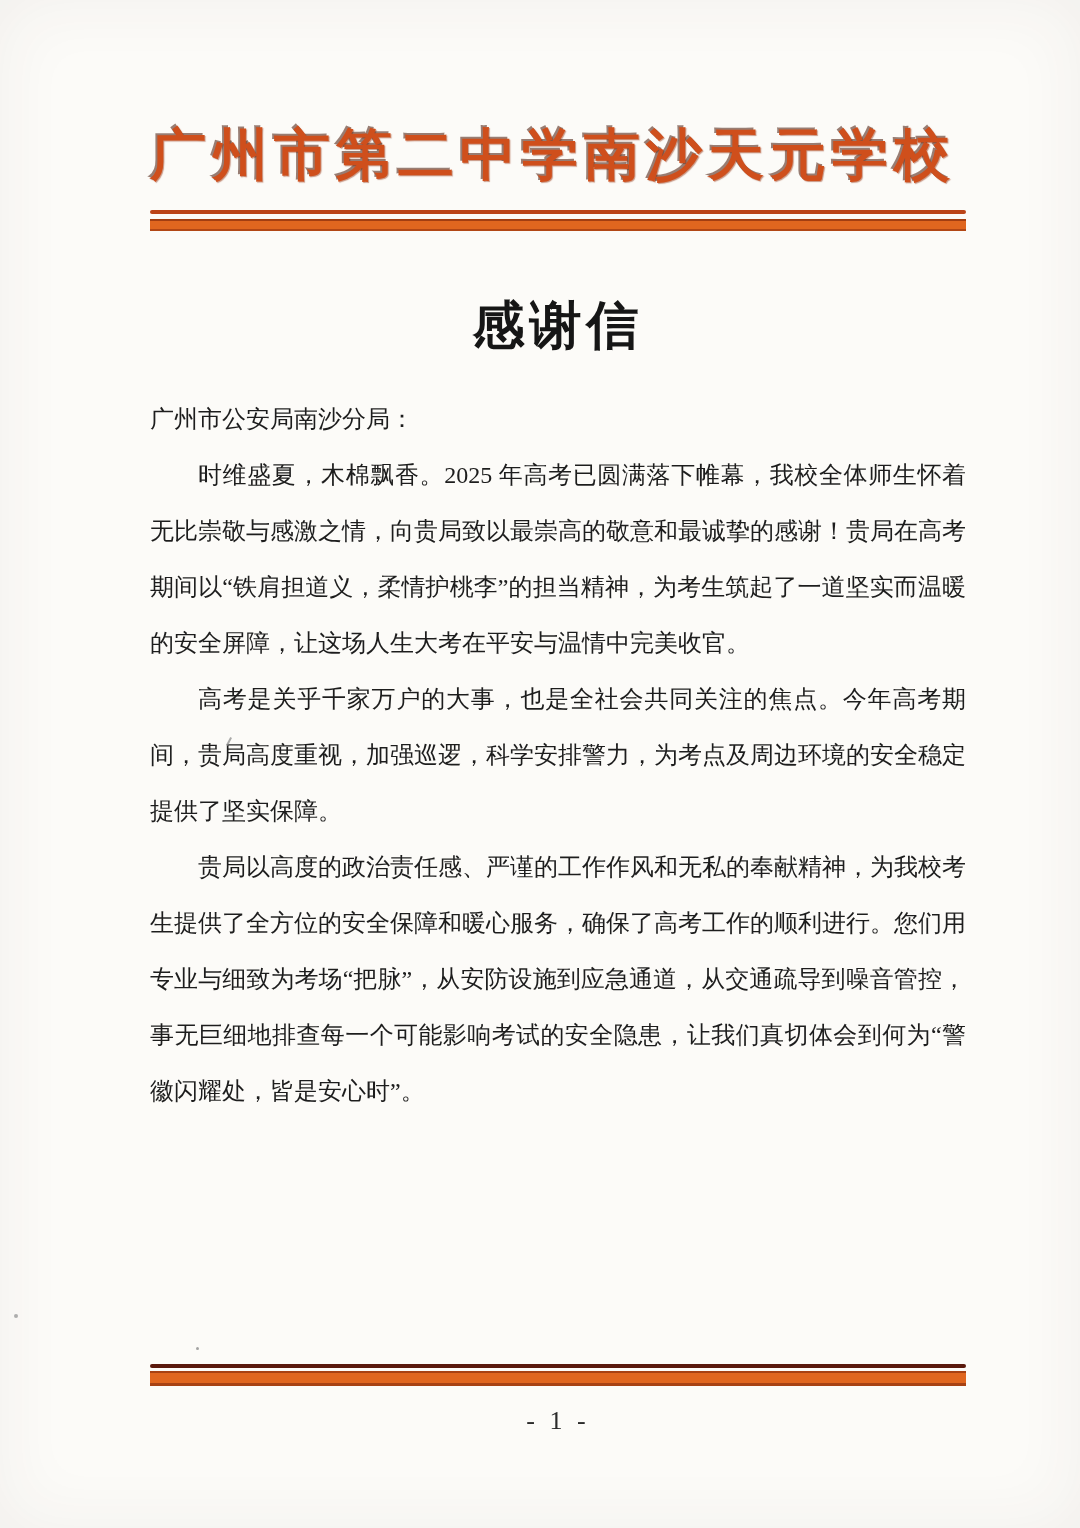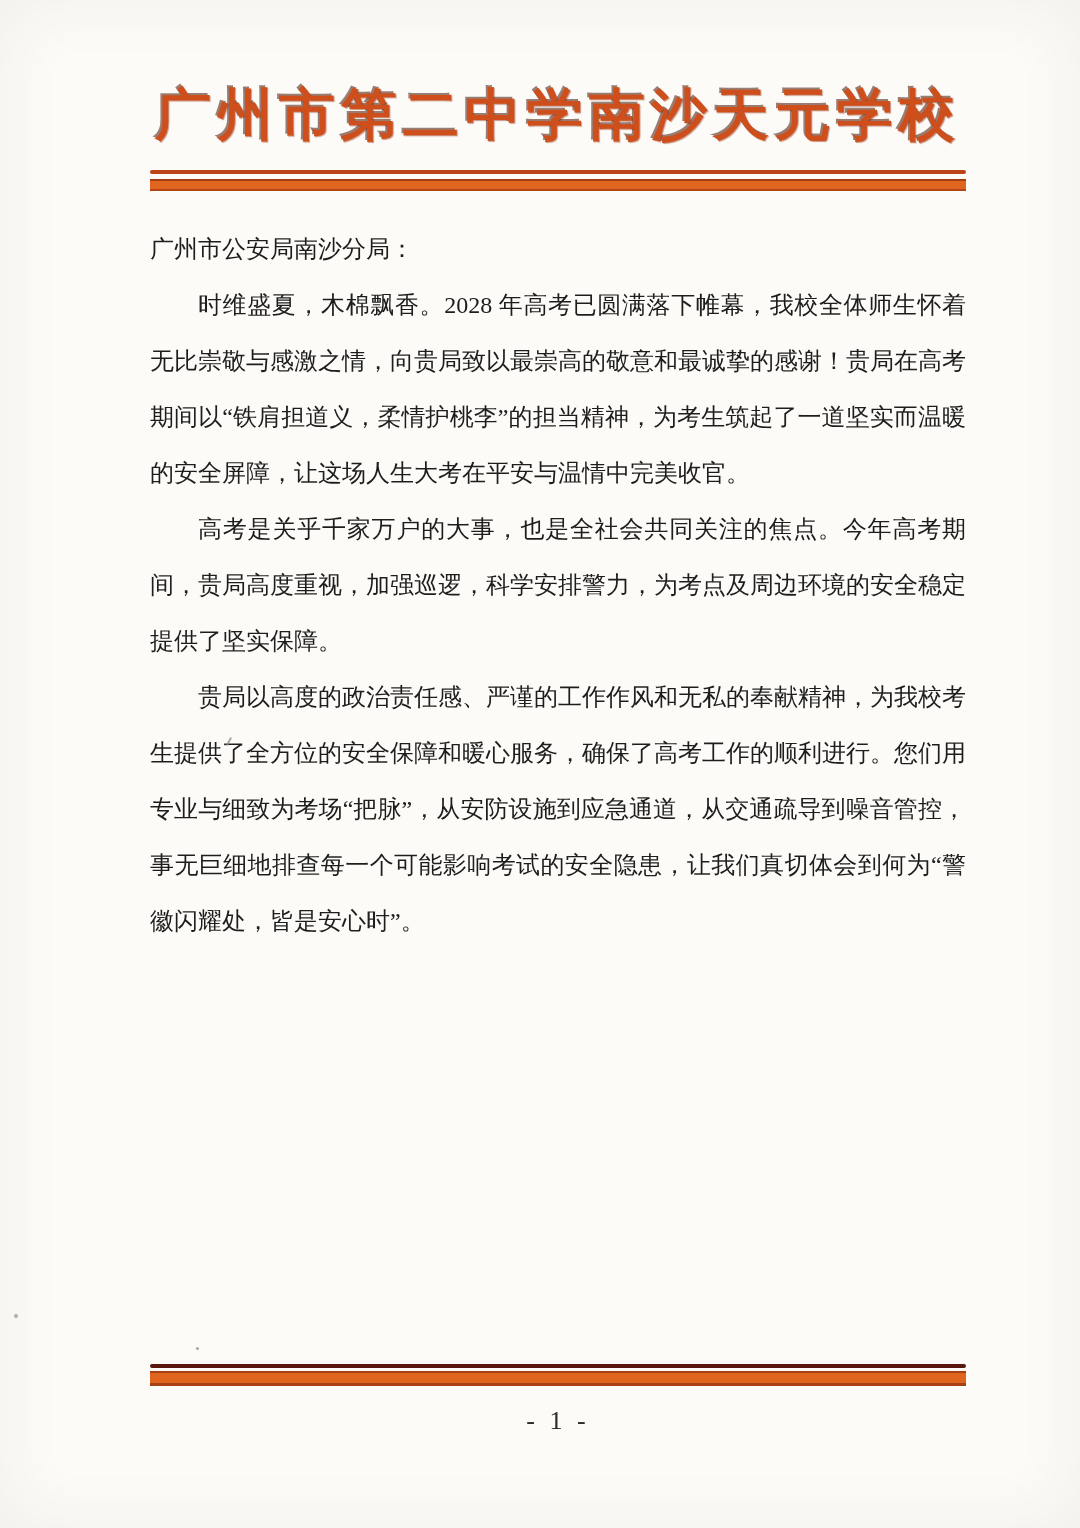--- a/index.html
+++ b/index.html
@@ -22,27 +22,28 @@
 
   .content-col {
     position: relative;
     margin-left: 150px;
     width: 816px;
   }
 
   
   .school-name {
     padding-top: 78px;
-    text-align: center;
+    text-align: left;
     font-size: 56px;
     font-weight: bold;
     letter-spacing: 6px;
     white-space: nowrap;
     color: var(--header-orange, #cf4f1c);
     text-shadow: -2px -2px 0 rgba(70, 22, 6, 0.55), 1px 1px 1px rgba(150, 50, 15, 0.5);
+    margin-top: 40px;
   }
 
   .header-divider {
     margin-top: 16px;
   }
   .header-divider .thin-line {
     height: 4px;
     background: var(--rule-orange-dark, #bb4418);
     border-radius: 2px;
   }
@@ -140,24 +141,25 @@
 
   <div class="content-col">
 
     <div class="school-name">广州市第二中学南沙天元学校</div>
 
     <div class="header-divider">
       <div class="thin-line"></div>
       <div class="thick-line"></div>
     </div>
 
+    <div class="letter-title">感谢信</div>
 
     <div class="letter-body">
       <p class="salutation">广州市公安局南沙分局：</p>
-      <p class="para">时维盛夏，木棉飘香。2028 年高考已圆满落下帷幕，我校全体师生怀着无比崇敬与感激之情，向贵局致以最崇高的敬意和最诚挚的感谢！贵局在高考期间以“铁肩担道义，柔情护桃李”的担当精神，为考生筑起了一道坚实而温暖的安全屏障，让这场人生大考在平安与温情中完美收官。</p>
+      <p class="para">时维盛夏，木棉飘香。2025 年高考已圆满落下帷幕，我校全体师生怀着无比崇敬与感激之情，向贵局致以最崇高的敬意和最诚挚的感谢！贵局在高考期间以“铁肩担道义，柔情护桃李”的担当精神，为考生筑起了一道坚实而温暖的安全屏障，让这场人生大考在平安与温情中完美收官。</p>
       <p class="para">高考是关乎千家万户的大事，也是全社会共同关注的焦点。今年高考期间，贵局高度重视，加强巡逻，科学安排警力，为考点及周边环境的安全稳定提供了坚实保障。</p>
       <p class="para">贵局以高度的政治责任感、严谨的工作作风和无私的奉献精神，为我校考生提供了全方位的安全保障和暖心服务，确保了高考工作的顺利进行。您们用专业与细致为考场“把脉”，从安防设施到应急通道，从交通疏导到噪音管控，事无巨细地排查每一个可能影响考试的安全隐患，让我们真切体会到何为“警徽闪耀处，皆是安心时”。</p>
     </div>
 
   </div>
 
   <div class="footer-divider">
     <div class="thin-line"></div>
     <div class="thick-line"></div>
   </div>

